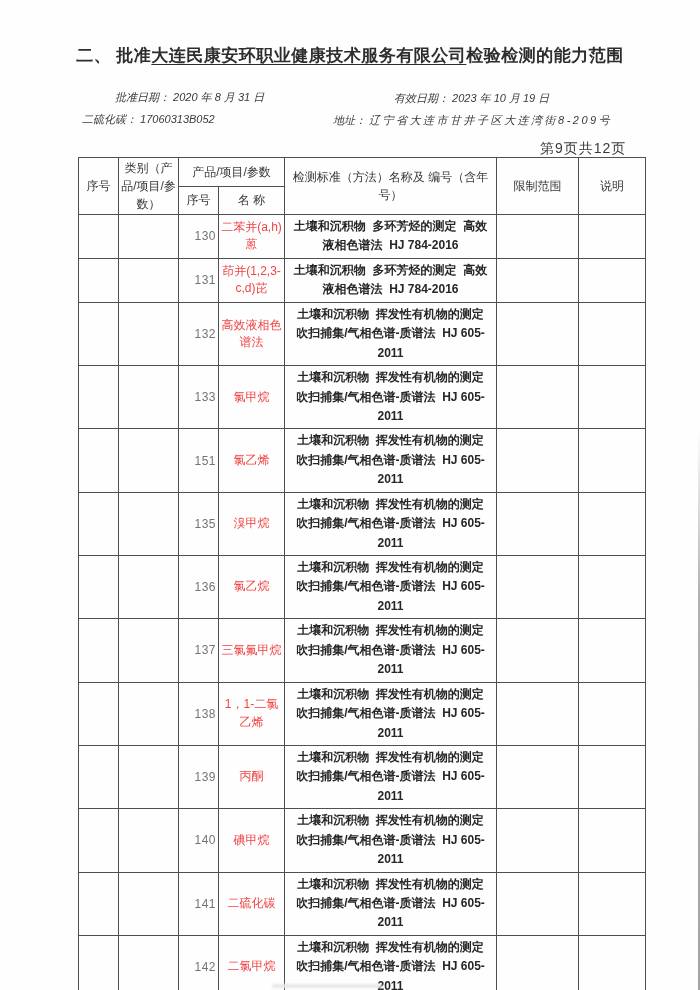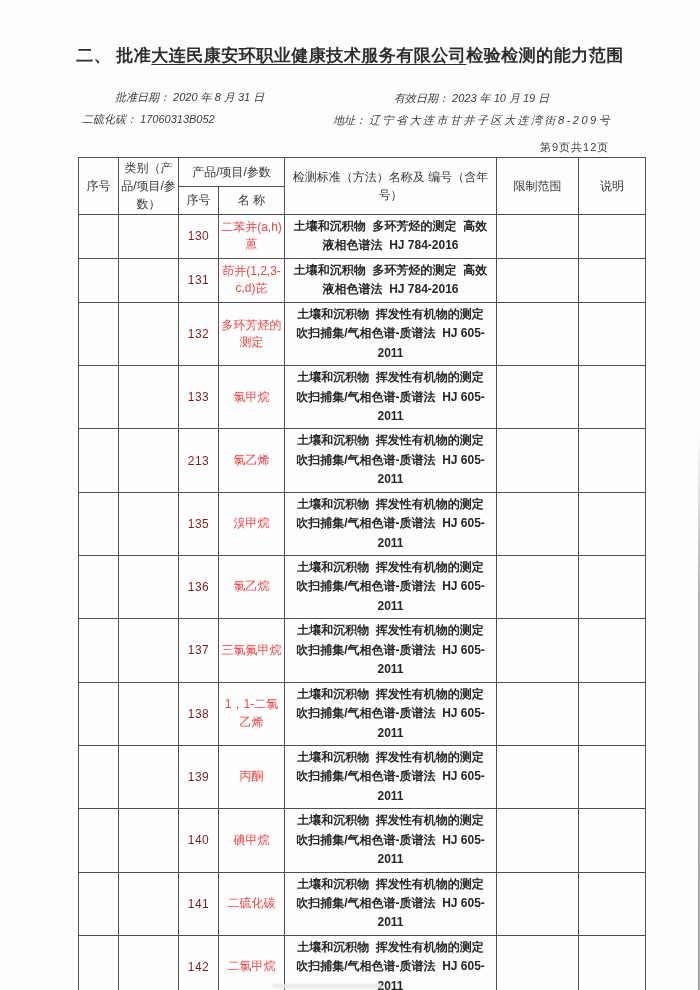--- a/index.html
+++ b/index.html
@@ -39,21 +39,21 @@
   .meta .approval { left: 115px; top: 90px; }
   .meta .valid    { left: 388px; top: 91px; margin-left: 6px; }
   .meta .cert     { left: 82px;  top: 112px; }
   .meta .addr     { left: 286px; top: 113px; margin-left: 47px; }
   .meta .addr .val { letter-spacing: 2.5px; }
 
   .page-indicator {
     position: absolute;
     top: 140px;
     left: 540px;
-    font-size: 11px;
+    font-size: 14px;
     color: #3a3a3a;
     letter-spacing: 1px;
   }
 
   
   .table-wrap { position: absolute; left: 78px; top: 157px; }
   table.cap-table {
     border-collapse: collapse;
     table-layout: fixed;
     width: 567px;
@@ -76,21 +76,21 @@
   .cap-table td.row-standard-cell {
     text-align: center;
     padding: 2px 6px;
     font-weight: 600;
     color: #262626;
     line-height: 1.62;
     white-space: pre-wrap;
     word-break: break-word;
   }
   .cap-table td.row-name-cell { line-height: 1.45; color: #ef4444; }
-  .cap-table td.row-number-cell { color: #7f1d1d; letter-spacing: 0.5px; }
+  .cap-table td.row-number-cell { color: #737373; letter-spacing: 0.5px; text-align: right; }
 
   
   .scan-right-edge {
     position: absolute;
     right: 0;
     top: 430px;
     width: 2px;
     height: 560px;
     background: linear-gradient(to bottom, rgba(160,160,160,0), rgba(150,150,150,0.75) 30%, rgba(140,140,140,0.8));
   }
@@ -171,38 +171,38 @@
             <td class="row-number-cell">131</td>
             <td class="row-name-cell">茚并(1,2,3-c,d)芘</td>
             <td class="row-standard-cell">土壤和沉积物  多环芳烃的测定  高效液相色谱法  HJ 784-2016</td>
             <td class="row-limit-cell"></td>
             <td class="row-note-cell"></td>
           </tr>
           <tr>
             <td class="row-seq-cell"></td>
             <td class="row-category-cell"></td>
             <td class="row-number-cell">132</td>
-            <td class="row-name-cell">多环芳烃的测定</td>
+            <td class="row-name-cell">高效液相色谱法</td>
             <td class="row-standard-cell">土壤和沉积物  挥发性有机物的测定  吹扫捕集/气相色谱-质谱法  HJ 605-2011</td>
             <td class="row-limit-cell"></td>
             <td class="row-note-cell"></td>
           </tr>
           <tr>
             <td class="row-seq-cell"></td>
             <td class="row-category-cell"></td>
             <td class="row-number-cell">133</td>
             <td class="row-name-cell">氯甲烷</td>
             <td class="row-standard-cell">土壤和沉积物  挥发性有机物的测定  吹扫捕集/气相色谱-质谱法  HJ 605-2011</td>
             <td class="row-limit-cell"></td>
             <td class="row-note-cell"></td>
           </tr>
           <tr>
             <td class="row-seq-cell"></td>
             <td class="row-category-cell"></td>
-            <td class="row-number-cell">213</td>
+            <td class="row-number-cell">151</td>
             <td class="row-name-cell">氯乙烯</td>
             <td class="row-standard-cell">土壤和沉积物  挥发性有机物的测定  吹扫捕集/气相色谱-质谱法  HJ 605-2011</td>
             <td class="row-limit-cell"></td>
             <td class="row-note-cell"></td>
           </tr>
           <tr>
             <td class="row-seq-cell"></td>
             <td class="row-category-cell"></td>
             <td class="row-number-cell">135</td>
             <td class="row-name-cell">溴甲烷</td>

